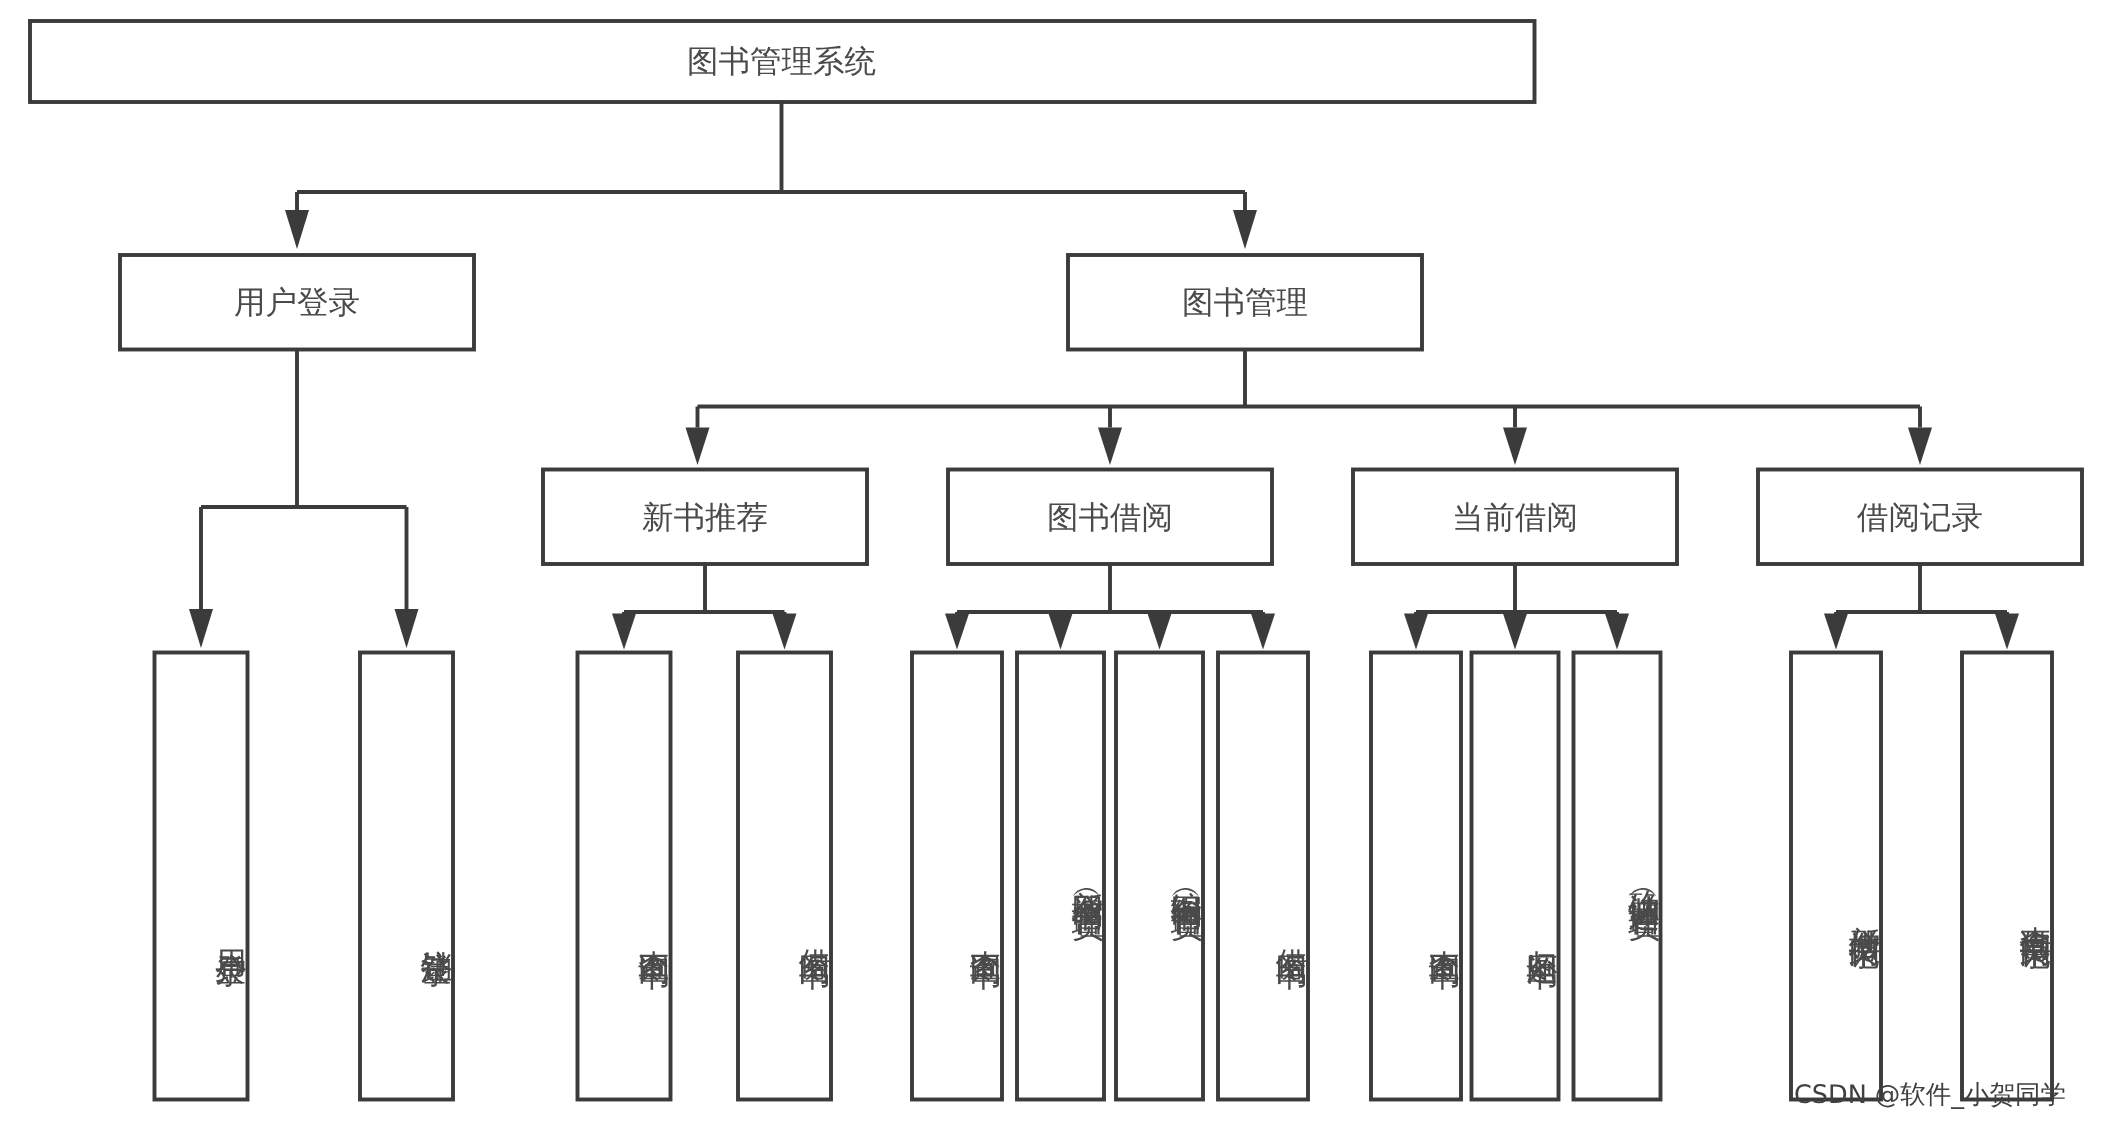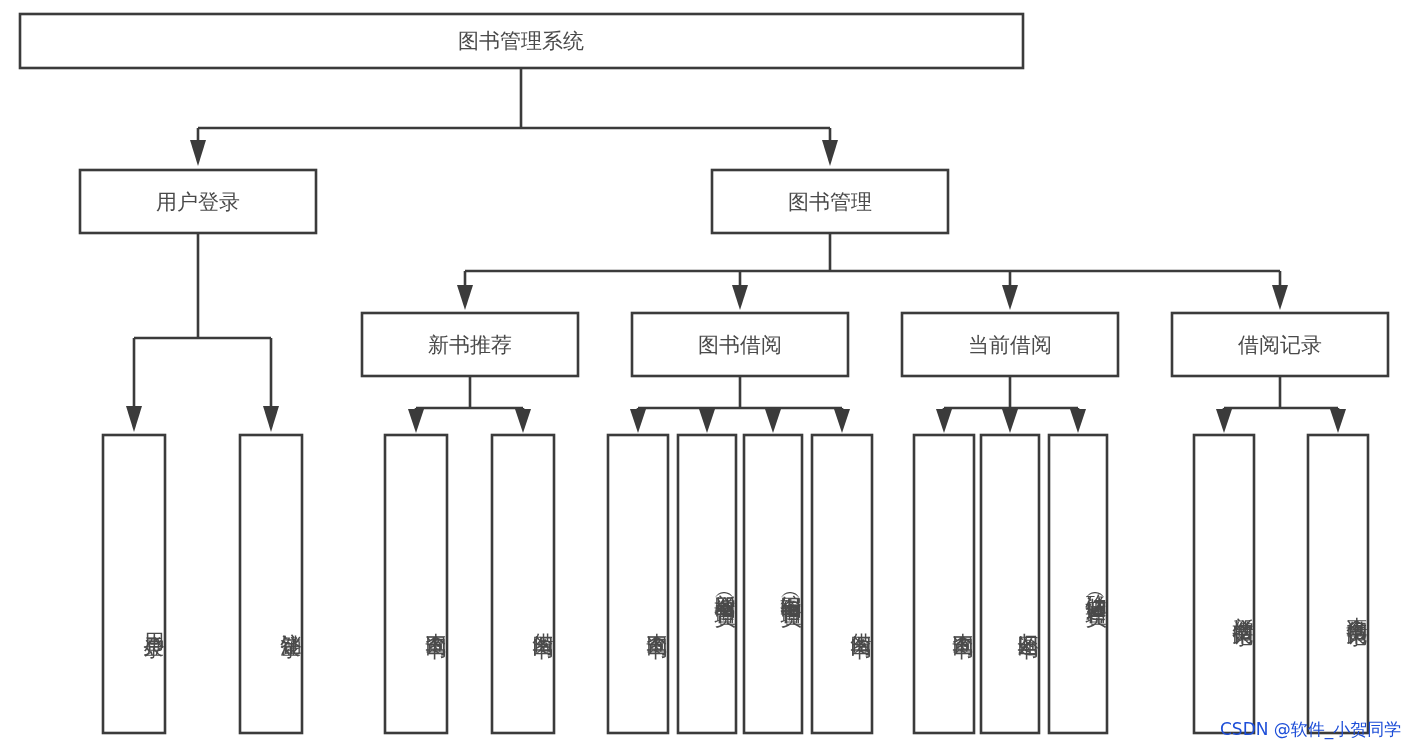--- a/index.html
+++ b/index.html
@@ -61,23 +61,22 @@
     display: flex;
     align-items: flex-start;
     justify-content: center;
     white-space: nowrap;
     pointer-events: none;
   }
   .watermark {
     position: absolute;
     font-family: "DejaVu Sans", "Liberation Sans", sans-serif;
     font-size: 17px;
-    color: #1d4ed8;
+    color: #404040;
     white-space: nowrap;
-    margin-left: 24px;
   }
 </style>
 </head>
 <body>
 
 <div id="diagram-root">
 
   <svg id="flow-svg" viewBox="0 0 1405 747">
 
     <g>

